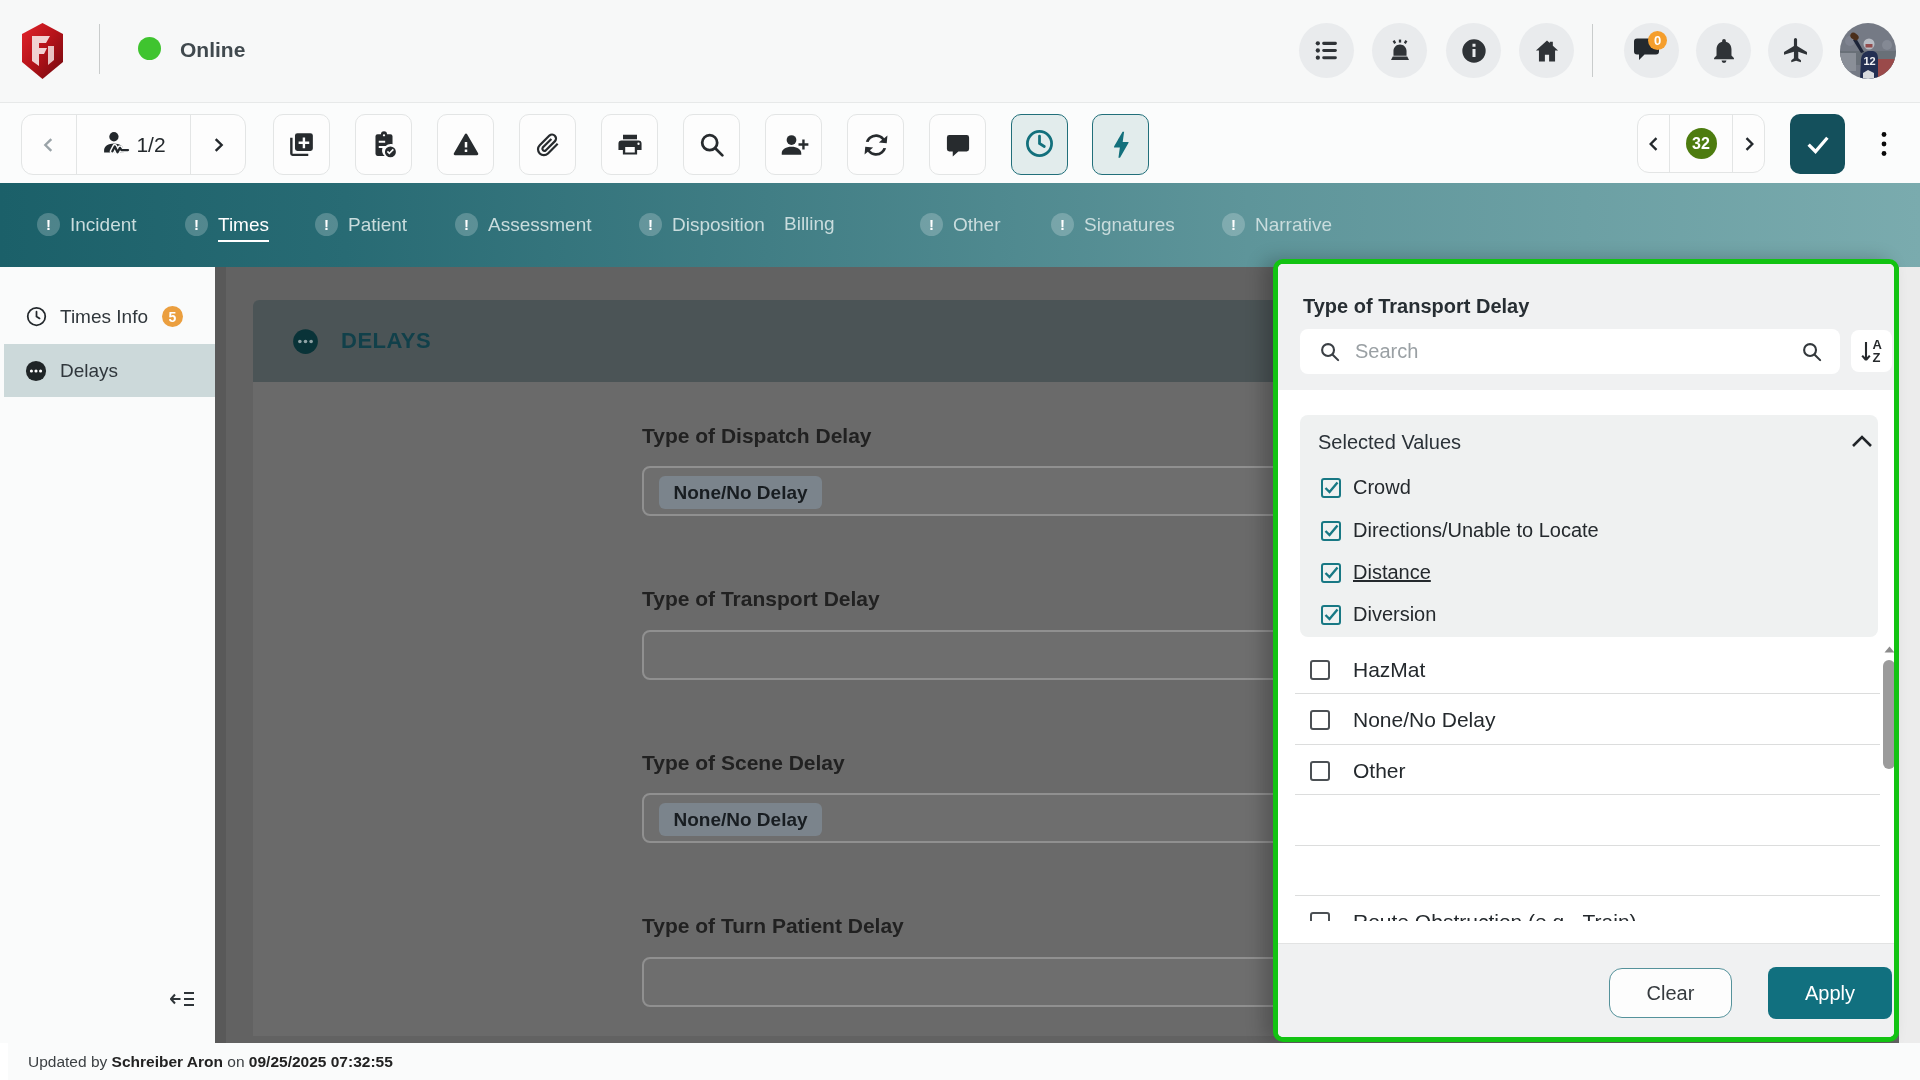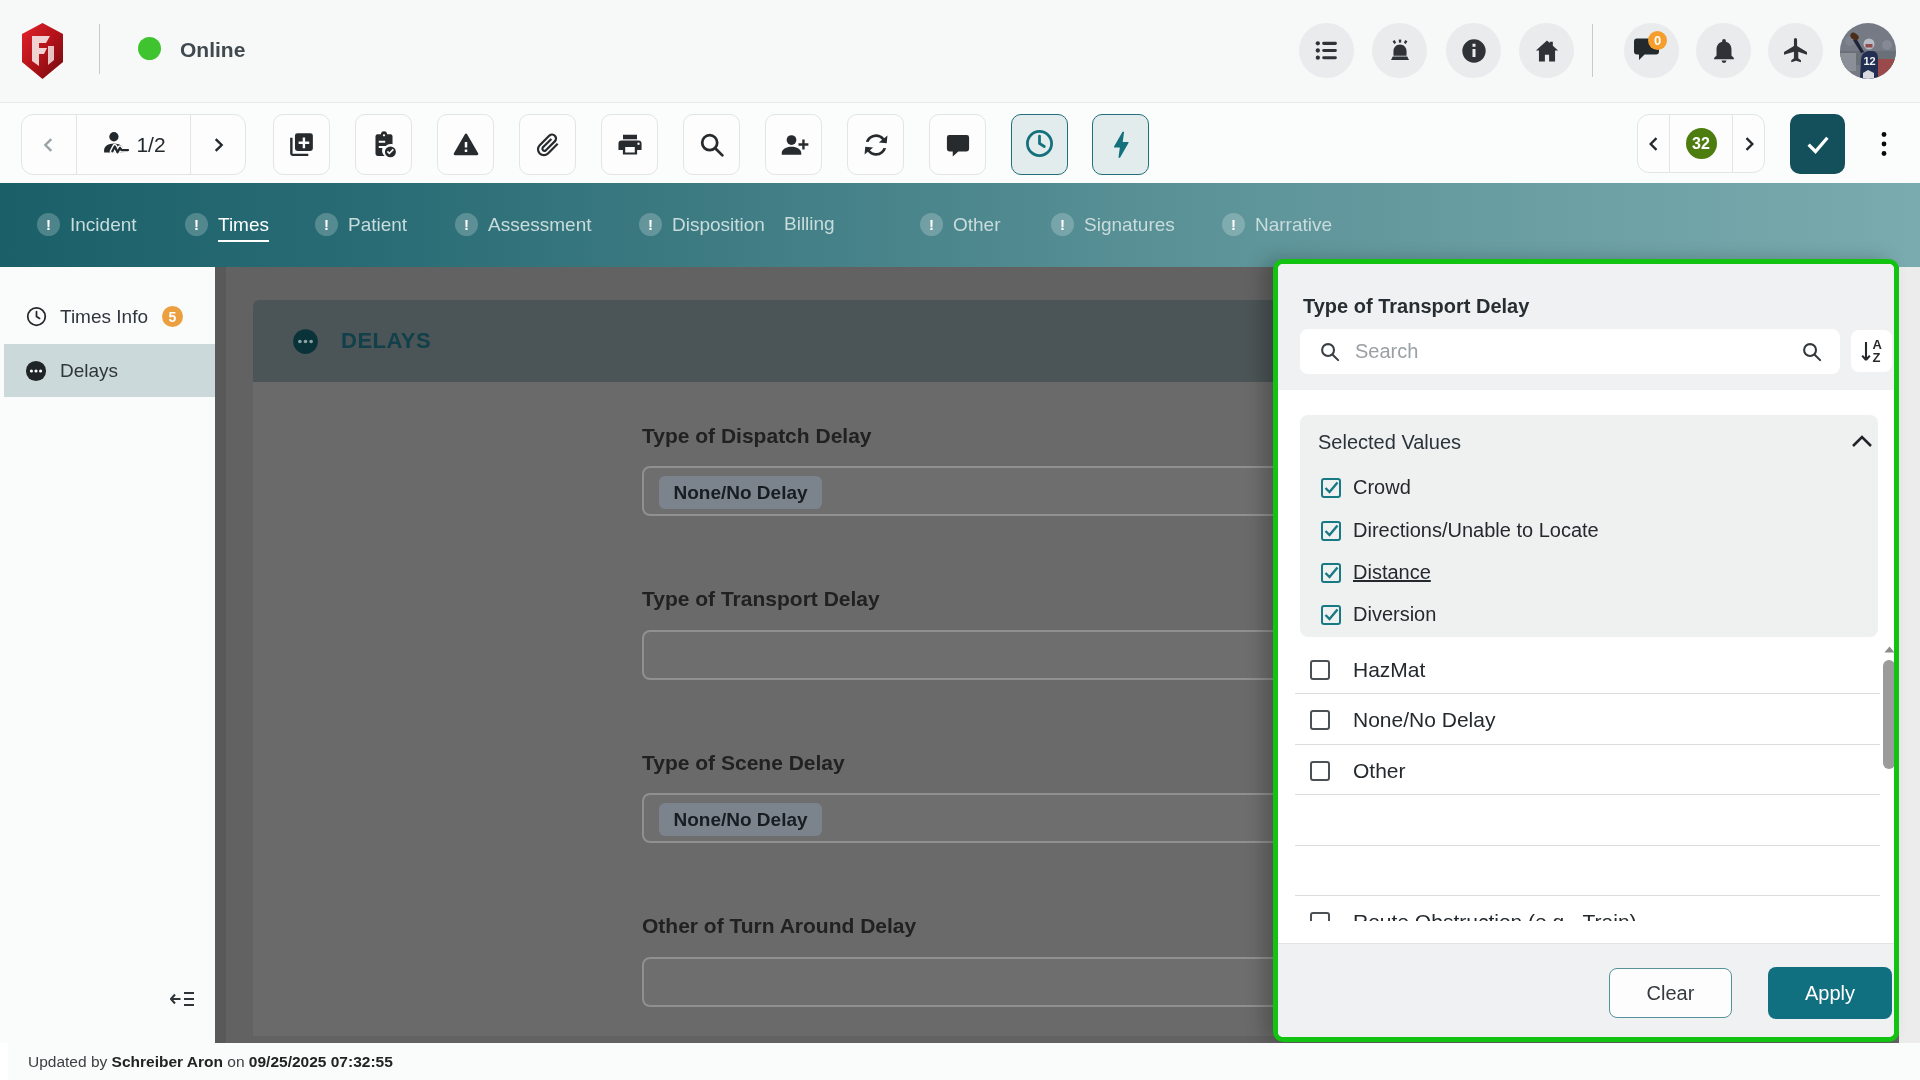--- a/index.html
+++ b/index.html
@@ -59,21 +59,21 @@
 #flysearch { position:absolute; left:22px; top:65px; width:540px; height:45px; background:#fff; border-radius:8px; }
 #flysort { position:absolute; left:573px; top:66px; width:41px; height:42px; background:#fff; border-radius:8px; display:flex; align-items:center; justify-content:center; }
 #svcard { position:absolute; left:22px; top:151px; width:578px; height:222px; background:#eff1f1; border-radius:8px; }
 #svtitle { position:absolute; left:18px; top:16px; font-size:20px; color:#2b3238; }
 .checkrow { position:absolute; left:21px; display:flex; align-items:center; gap:12px; font-size:20px; color:#24292d; }
 .cb { width:20px; height:20px; border:2px solid #187884; border-radius:3px; display:flex; align-items:center; justify-content:center; }
 .cb.un { border:2px solid #4b5054; border-radius:3px; }
 .listrow { position:absolute; left:32px; display:flex; align-items:center; gap:23px; font-size:21px; color:#24292d; }
 .sep { position:absolute; left:17px; width:585px; height:1px; background:#dcdddd; }
 #flyfoot { position:absolute; left:0; top:679px; width:100%; height:94px; background:#f0f1f2; border-top:1px solid #e2e3e3; }
-#clearbtn { position:absolute; left:331px; top:24px; width:123px; height:50px; background:#fdfdfd; border:1px solid #55929b; border-radius:8px; color:#363b3f; font-size:20px; display:flex; align-items:center; justify-content:center; }
+#clearbtn { position:absolute; left:331px; top:24px; width:123px; height:50px; background:#fdfdfd; border:1px solid #55929b; border-radius:13px; color:#363b3f; font-size:20px; display:flex; align-items:center; justify-content:center; }
 #applybtn { position:absolute; left:490px; top:23px; width:124px; height:52px; background:#11707f; border-radius:8px; color:#fff; font-size:20px; display:flex; align-items:center; justify-content:center; }
 
 
 #statusbar { left:8px; top:1043px; width:1920px; height:37px; background:#fafbfb; color:#3c4043; }
 #statusL { position:absolute; left:20px; top:10px; font-size:15.5px; }
 #statusR { position:absolute; right:19px; top:8px; font-size:17.5px; }
 #statusbar b { color:#222; }
 </style>
 </head>
 <body>
@@ -348,21 +348,21 @@
         <span class="ttl">DELAYS</span>
       </div>
       <div class="dimlabel" style="top:124px;">Type of Dispatch Delay</div>
       <div class="diminput" style="top:166px;"></div>
       <div class="dimchip" style="top:176px;">None/No Delay</div>
       <div class="dimlabel" style="top:287px;">Type of Transport Delay</div>
       <div class="diminput" style="top:330px;"></div>
       <div class="dimlabel" style="top:451px;">Type of Scene Delay</div>
       <div class="diminput" style="top:493px;"></div>
       <div class="dimchip" style="top:503px;">None/No Delay</div>
-      <div class="dimlabel" style="top:614px;">Other of Turn Around Delay</div>
+      <div class="dimlabel" style="top:614px;">Type of Turn Patient Delay</div>
       <div class="diminput" style="top:657px;"></div>
     </div>
   </div>
 
   <div class="abs" id="rightstrip"></div>
 
   <div class="abs" id="flyout">
     <div id="flyhead"></div>
     <div id="flytitle">Type of Transport Delay</div>
     <div id="flysearch">

